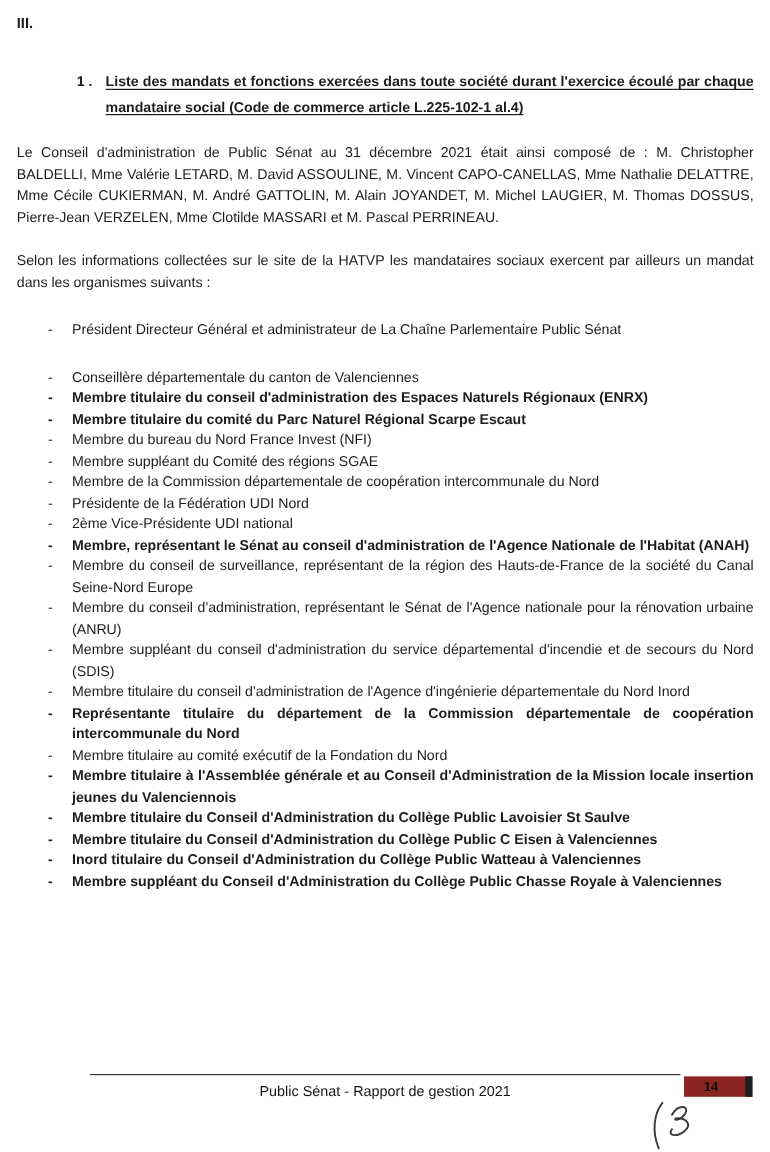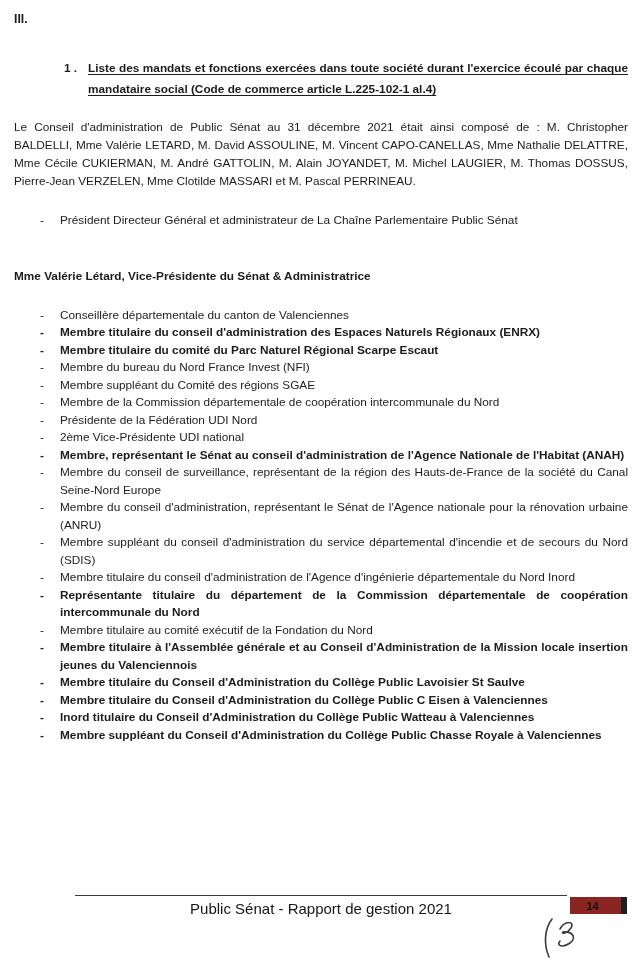--- a/index.html
+++ b/index.html
@@ -56,21 +56,21 @@
   .dash { width: 20px; flex: none; }
   .item-text { flex: 1; text-align: justify; }
 
   .footer { position: absolute; left: 0; top: 895px; width: 642px; height: 65px; }
   .footer-rule {
     position: absolute; left: 75px; top: 0; width: 492px;
     border-top: 1px solid #3a3a3a;
   }
   .footer-text {
     position: absolute; left: 75px; top: 5px; width: 492px;
-    text-align: center; font-size: 15px; color: #161616;
+    text-align: center; font-size: 12px; color: #161616;
   }
   .page-number-box {
     position: absolute; left: 570px; top: 2px; width: 57px; height: 17px;
     background: #8b2521;
     border-right: 6px solid #1f1f1f;
     display: flex; align-items: center; justify-content: center;
     padding-right: 6px;
     font-size: 11px; font-weight: bold; color: #0e0e0e;
   }
   .signature { position: absolute; left: 536px; top: 916px; }
@@ -84,29 +84,29 @@
     <div class="section-heading" data-name="section-heading">
       <span class="sec-num" data-name="section-number">III.</span>
     </div>
 
     <div class="subsection" data-name="subsection-heading">
       <span class="sub-num" data-name="subsection-number">1 .</span>
       <span class="sub-title" data-name="subsection-title">Liste des mandats et fonctions exercées dans toute société durant l'exercice écoulé par chaque mandataire social (Code de commerce article L.225-102-1 al.4)</span>
     </div>
 
     <p class="para" data-name="board-composition-paragraph">Le Conseil d'administration de Public Sénat au 31 décembre 2021 était ainsi composé de : M. Christopher BALDELLI, Mme Valérie LETARD, M. David ASSOULINE, M. Vincent CAPO-CANELLAS, Mme Nathalie DELATTRE, Mme Cécile CUKIERMAN, M. André GATTOLIN, M. Alain JOYANDET, M. Michel LAUGIER, M. Thomas DOSSUS, Pierre-Jean VERZELEN, Mme Clotilde MASSARI et M. Pascal PERRINEAU.</p>
+    <p class="para" data-name="hatvp-intro-paragraph">Selon les informations collectées sur le site de la HATVP les mandataires sociaux exercent par ailleurs un mandat dans les organismes suivants :</p>
 
     <div data-name="mandates">
         <div class="mandate-list" data-name="mandate-list">
           <div class="mandate-item" data-name="list-item">
             <span class="dash" data-name="list-item-dash">-</span>
             <span class="item-text" data-name="list-item-text">Président Directeur Général et administrateur de La Chaîne Parlementaire Public Sénat</span>
           </div>
         </div>
-        <div class="mandate-heading" data-name="mandate-holder-heading">Mme Valérie Létard, Vice-Présidente du Sénat &amp; Administratrice</div>
         <div class="mandate-list" data-name="mandate-list">
           <div class="mandate-item" data-name="list-item">
             <span class="dash" data-name="list-item-dash">-</span>
             <span class="item-text" data-name="list-item-text">Conseillère départementale du canton de Valenciennes</span>
           </div>
           <div class="mandate-item bold" data-name="list-item">
             <span class="dash" data-name="list-item-dash">-</span>
             <span class="item-text" data-name="list-item-text">Membre titulaire du conseil d'administration des Espaces Naturels Régionaux (ENRX)</span>
           </div>
           <div class="mandate-item bold" data-name="list-item">

